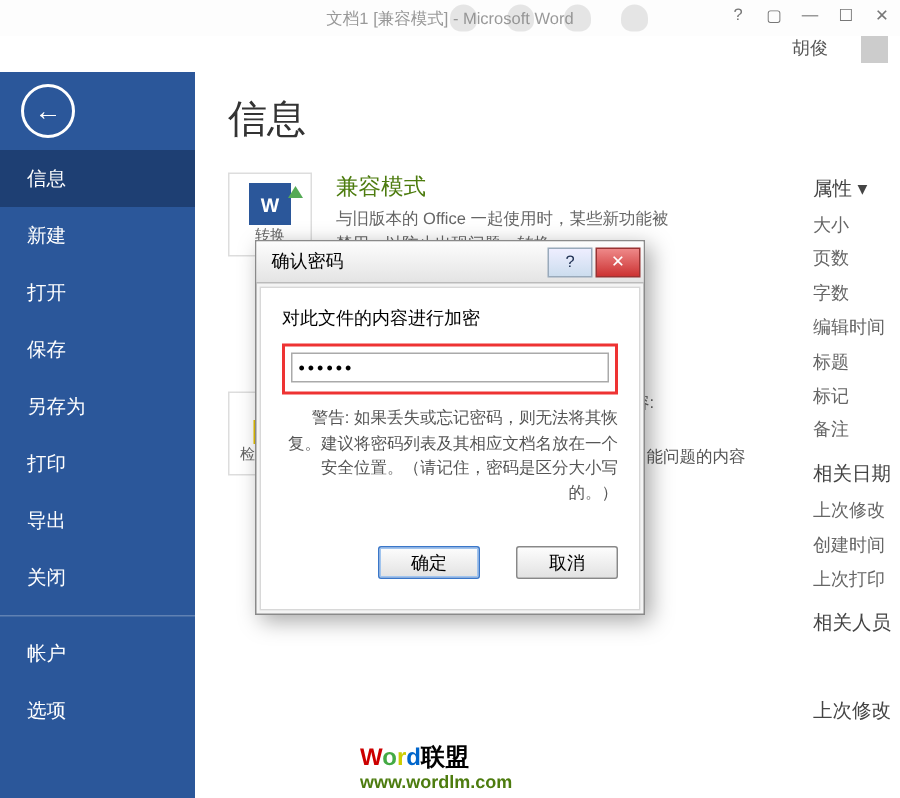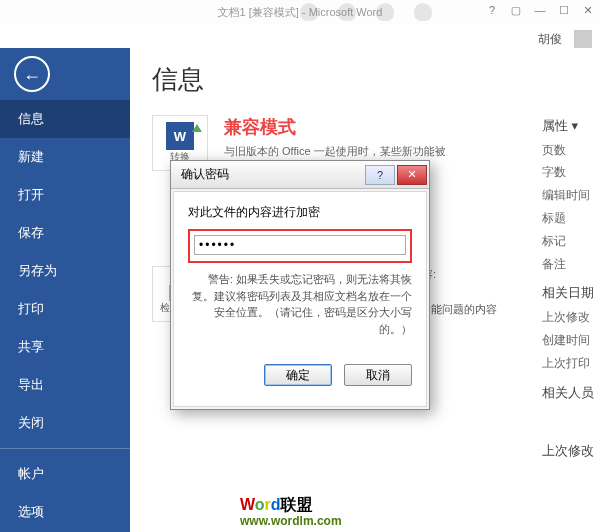--- a/index.html
+++ b/index.html
@@ -1,63 +1,63 @@
 <!DOCTYPE html>
 <html><head>
 <meta charset="utf-8">
 <style>
   * { box-sizing: border-box; margin: 0; padding: 0; font-family: "Microsoft YaHei", "Segoe UI", sans-serif; }
   body { width: 600px; height: 532px; overflow: hidden; background: #fff; position: relative; }
   
   .titlebar { height: 24px; background: #fdfdfd; display: flex; align-items: center; justify-content: center; font-size: 11px; color: #999; position: relative; }
   .titlebar .winbtns { position: absolute; right: 0; top: 0; display: flex; }
   .titlebar .winbtn { width: 24px; height: 20px; display:flex; align-items:center; justify-content:center; color:#777; font-size:11px; }
-  .userline { height: 24px; background: #fff; display:flex; align-items:flex-end; justify-content:flex-end; padding-right:8px; font-size:12px; color:#555; gap:12px;}
+  .userline { height: 24px; background: #fff; display:flex; align-items:flex-start; justify-content:flex-end; padding-right:8px; font-size:12px; color:#555; gap:22px;}
   .avatar { width:18px; height:18px; background:#ccc; }
   .ghosts { position:absolute; top:0; left:300px; right:60px; height:24px; display:flex; gap:20px; align-items:center; opacity:.2; }
   .ghost { width:18px; height:18px; border-radius:50% 50% 40% 40%; background:#888; }
 
   .container { display:flex; height: calc(100% - 48px); }
   .sidebar { width: 130px; background:#2b579a; color:#fff; height: 100%; padding-top:4px; }
   .backcircle { width:36px; height:36px; border:2px solid #fff; border-radius:50%; margin:4px 0 8px 14px; display:flex; align-items:center; justify-content:center; font-size:18px; color:#fff; }
   .navitem { padding:10px 18px; font-size:13px; color:#fff; }
   .navitem.selected { background:#1e3f73; }
   .navsep { height:1px; background:rgba(255,255,255,.25); margin:6px 0; }
   
   .main { flex:1; padding:14px 0 0 22px; position:relative; }
   .main h1 { font-size:26px; color:#333; font-weight:400; margin-bottom:18px; }
   .section { display:flex; gap:16px; margin-bottom:18px; }
   .bigicon { width:56px; height:56px; border:1px solid #ddd; display:flex; flex-direction:column; align-items:center; justify-content:center; font-size:10px; color:#666; }
   .docicon { width:28px; height:28px; background:#2b579a; display:flex; align-items:center; justify-content:center; color:#fff; font-weight:bold; font-size:13px; position:relative; }
   .arrow-up { position:absolute; right:-8px; top:2px; width: 0; height: 0; border-left: 5px solid transparent; border-right: 5px solid transparent; border-bottom: 8px solid #5a5; }
   .lockicon { width:28px; height:28px; position:relative; }
   .lockbody { position:absolute; bottom:0; width:22px; height:16px; background:#e6c200; left:3px; }
   .lockshackle { position:absolute; top:2px; left:7px; width:14px; height:12px; border:3px solid #888; border-bottom:none; border-radius:7px 7px 0 0; }
-  .sectext h2 { font-size:18px; color:#ef4444; font-weight:700; margin-bottom:4px; }
+  .sectext h2 { font-size:15px; color:#4d7c0f; font-weight:400; margin-bottom:4px; }
   .sectext p { font-size:11px; color:#666; line-height:1.5; max-width:230px; }
   .bullets { font-size:11px; color:#555; padding-left:12px; }
   .bullets li { list-style: disc; margin:2px 0 2px 8px; }
   
   .rightcol { position:absolute; right:0; top:60px; font-size:12px; color:#666; line-height:1.9; width:58px; }
   .rightcol .rhead { color:#444; font-size:13px; margin-top:6px; }
   
   
   .dialog { position:absolute; left:170px; top:160px; width:260px; background:#f4f4f4; border:1px solid #8a8a8a; box-shadow: 4px 4px 14px rgba(0,0,0,.35); font-size:12px; }
   .dlg-title { height:28px; background:linear-gradient(#fdfdfd,#e4e4e4); display:flex; align-items:center; justify-content:space-between; padding:0 0 0 10px; border-bottom:1px solid #bbb; }
   .dlg-title .dbtns { display:flex; }
   .dbtn { width:30px; height:20px; display:flex; align-items:center; justify-content:center; font-size:11px; }
   .dbtn.help { background:linear-gradient(#eef,#cde); border:1px solid #9ab; color:#235; }
   .dbtn.close { background:linear-gradient(#e88,#c33); border:1px solid #933; color:#fff; margin-left:2px; margin-right:2px;}
   .dlg-body { padding:12px 14px 20px; background:#fff; border:1px solid #d8d8d8; margin:2px; }
   .dlg-body .enc { margin-bottom:8px; }
   .pwdbox { border:2px solid #e33; padding:4px 4px 6px; margin:4px 0 8px; }
   .pwdbox label { display:block; margin-bottom:3px; }
   .pwdbox input { width:100%; height:20px; border:1px solid #aaa; padding:0 4px; font-size:12px; letter-spacing:2px; }
   .warn { font-size:11px; color:#555; line-height:1.5; margin-bottom:10px;text-align:right; }
-  .dlg-btns { display:flex; justify-content:flex-end; gap:12px;margin-top:27px; }
+  .dlg-btns { display:flex; justify-content:flex-end; gap:24px;margin-top:27px; }
   .dlg-btns button { width:68px; height:22px; font-size:12px; background:linear-gradient(#fdfdfd,#e2e2e2); border:1px solid #888; border-radius:2px; }
   .dlg-btns button.primary { border:1px solid #3a77c9; box-shadow: 0 0 0 1px #a0c4ee inset; }
 
   .watermark { position:absolute; bottom:4px; left:240px; font-size:16px; font-weight:bold; }
   .wm1 .r{color:#c00;} .wm1 .o{color:#4a4;} .wm1 .y{color:#cc0;} .wm1 .b{color:#06c;}
   .wm2 { font-size:12px; color:#4d7c0f; margin-top:-2px; text-align:center;}
 </style>
 </head>
 <body>
 
@@ -84,21 +84,20 @@
 
 <div class="container">
   <div class="sidebar">
     <div class="backcircle">←</div>
     <div class="navitem selected">信息</div>
     <div class="navitem">新建</div>
     <div class="navitem">打开</div>
     <div class="navitem">保存</div>
     <div class="navitem">另存为</div>
     <div class="navitem">打印</div>
-    <div class="navitem">共享</div>
     <div class="navitem">导出</div>
     <div class="navitem">关闭</div>
     <div class="navsep"></div>
     <div class="navitem">帐户</div>
     <div class="navitem">选项</div>
   </div>
 
   <div class="main">
     <h1>信息</h1>
 
@@ -131,20 +130,21 @@
     </div>
 
     <div class="section">
       <div class="sectext" style="padding-left:72px;">
         <h2>版本</h2>
       </div>
     </div>
 
     <div class="rightcol">
       <div class="rhead">属性 ▾</div>
+      <div>大小</div>
       <div>页数</div>
       <div>字数</div>
       <div>编辑时间</div>
       <div>标题</div>
       <div>标记</div>
       <div>备注</div>
       <div class="rhead">相关日期</div>
       <div>上次修改</div>
       <div>创建时间</div>
       <div>上次打印</div>

